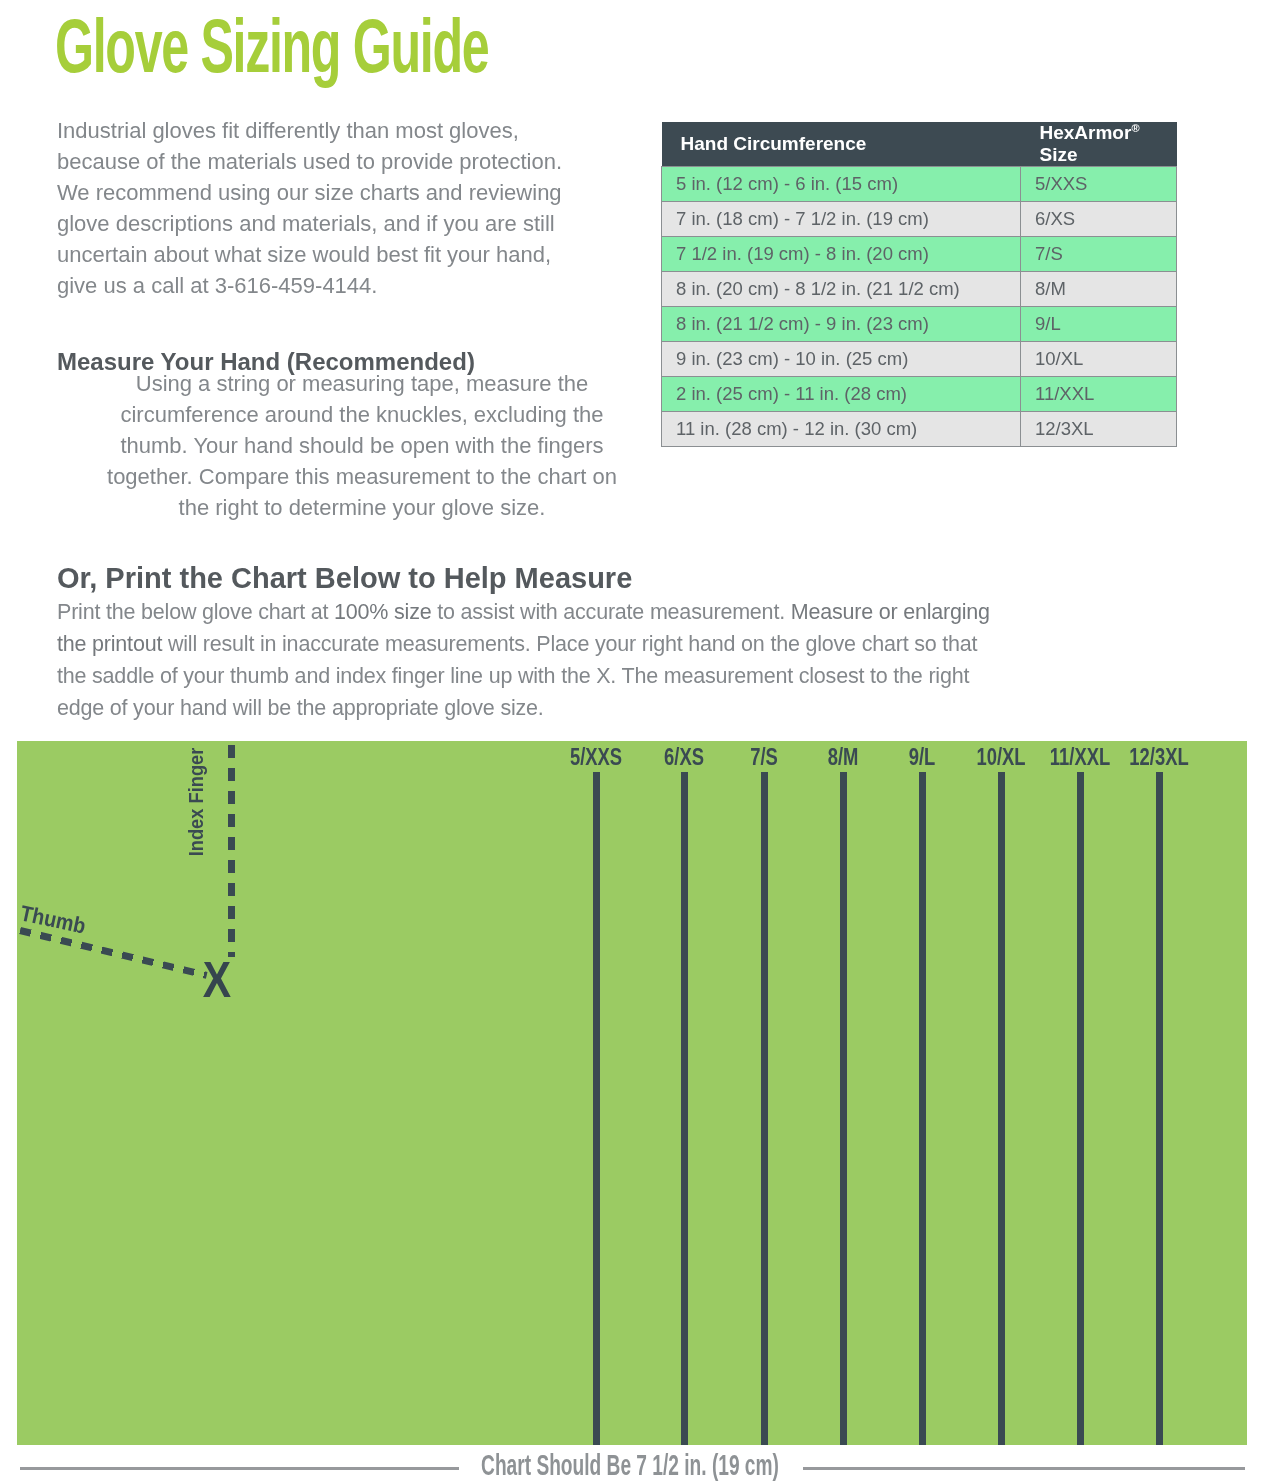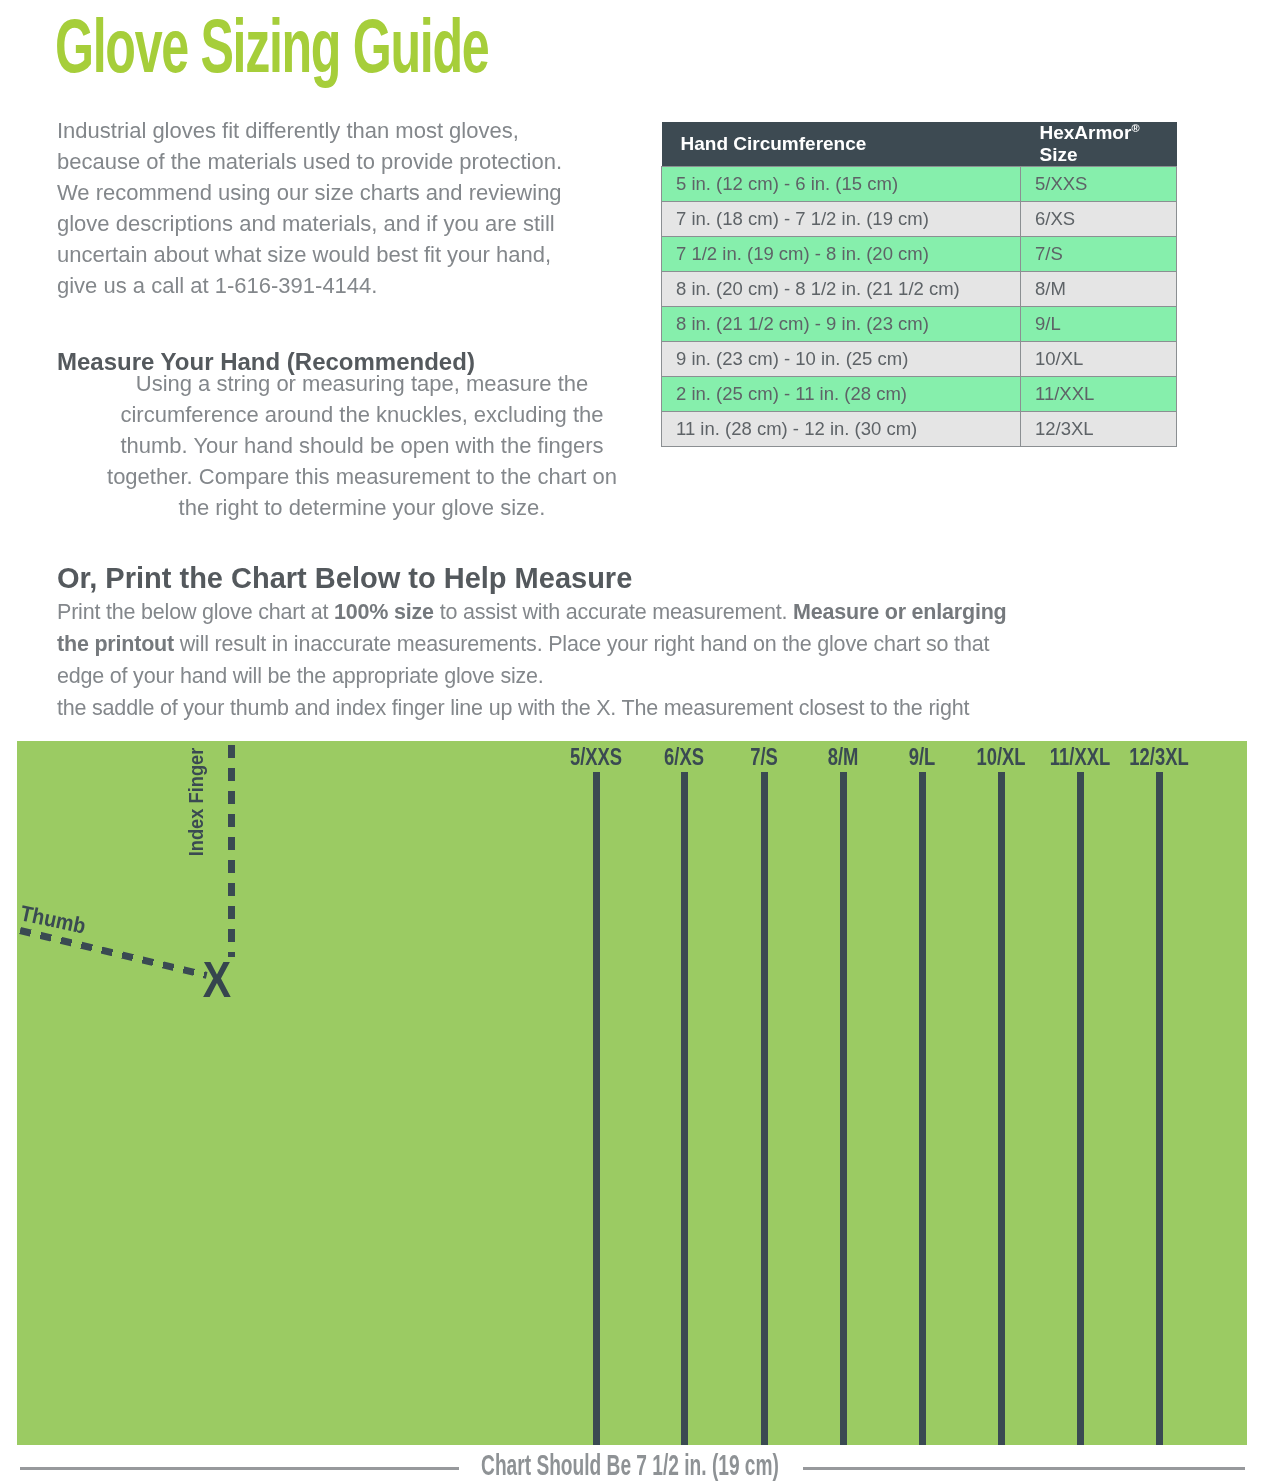--- a/index.html
+++ b/index.html
@@ -14,21 +14,21 @@
 
   
   .body-copy{font-size:22px;line-height:31px;color:#83878B;white-space:pre-line;}
   .intro{left:57px;top:115px;width:600px;}
   .sub-heading{font-size:24px;font-weight:700;color:#54595D;white-space:nowrap;}
   .measure-heading{left:57px;top:336px;margin-top:12px;}
   .measure-copy{left:57px;top:368px;width:610px;text-align:center;}
   .print-heading{left:57px;top:562px;font-size:29px;}
   .print-copy{left:57px;top:596px;width:1160px;font-size:21.5px;line-height:32px;
     color:#83878B;letter-spacing:-0.2px;}
-  .print-copy .b{font-weight:700;color:#75797d;}
+  .print-copy .b{font-weight:400;color:#75797d;}
 
   
   .size-table-wrap{left:653px;top:122px;width:515px;padding-left:8px;}
   table.size-table{border-collapse:collapse;width:515px;table-layout:fixed;}
   table.size-table th{background:#3D4A52;color:#ffffff;font-size:19px;font-weight:700;
     text-align:left;height:36px;padding:0 0 0 19px;}
   table.size-table th sup{font-size:11px;}
   table.size-table td{font-size:18.5px;color:#5E6367;height:34px;
     padding:0 0 0 14px;border:1.5px solid #8B8F92;background:#86efac;}
   table.size-table tr.alt td{background:#e5e5e5;}
@@ -61,21 +61,21 @@
 </head>
 <body>
 
 <div class="abs page-title">Glove Sizing Guide</div>
 
 <div class="abs body-copy intro">Industrial gloves fit differently than most gloves,
 because of the materials used to provide protection.
 We recommend using our size charts and reviewing
 glove descriptions and materials, and if you are still
 uncertain about what size would best fit your hand,
-give us a call at 1-616-391-4144.</div>
+give us a call at 3-616-459-4144.</div>
 
 <div class="abs sub-heading measure-heading">Measure Your Hand (Recommended)</div>
 
 <div class="abs body-copy measure-copy">Using a string or measuring tape, measure the
 circumference around the knuckles, excluding the
 thumb. Your hand should be open with the fingers
 together. Compare this measurement to the chart on
 the right to determine your glove size.</div>
 
 <div class="abs size-table-wrap">
@@ -125,22 +125,22 @@
         </tr>
       </tbody>
   </table>
 </div>
 
 <div class="abs sub-heading print-heading">Or, Print the Chart Below to Help Measure</div>
 
 <div class="abs print-copy" id="print-para">
     <div><span>Print the below glove chart at </span><span class="b">100% size</span><span> to assist with accurate measurement. </span><span class="b">Measure or enlarging</span></div>
     <div><span class="b">the printout</span><span> will result in inaccurate measurements. Place your right hand on the glove chart so that</span></div>
+    <div><span>the saddle of your thumb and index finger line up with the X. The measurement closest to the right</span></div>
     <div><span>edge of your hand will be the appropriate glove size.</span></div>
-    <div><span>the saddle of your thumb and index finger line up with the X. The measurement closest to the right</span></div>
   </div>
 
 <div class="abs glove-chart">
   <div id="chart-columns">
       <div class="abs size-label" style="left: 579px; transform: translateX(-50%) scaleX(0.8);">5/XXS</div>
       <div class="abs size-line" style="left: 576px;"></div>
       <div class="abs size-label" style="left: 667px; transform: translateX(-50%) scaleX(0.8);">6/XS</div>
       <div class="abs size-line" style="left: 664px;"></div>
       <div class="abs size-label" style="left: 747px; transform: translateX(-50%) scaleX(0.8);">7/S</div>
       <div class="abs size-line" style="left: 744px;"></div>

